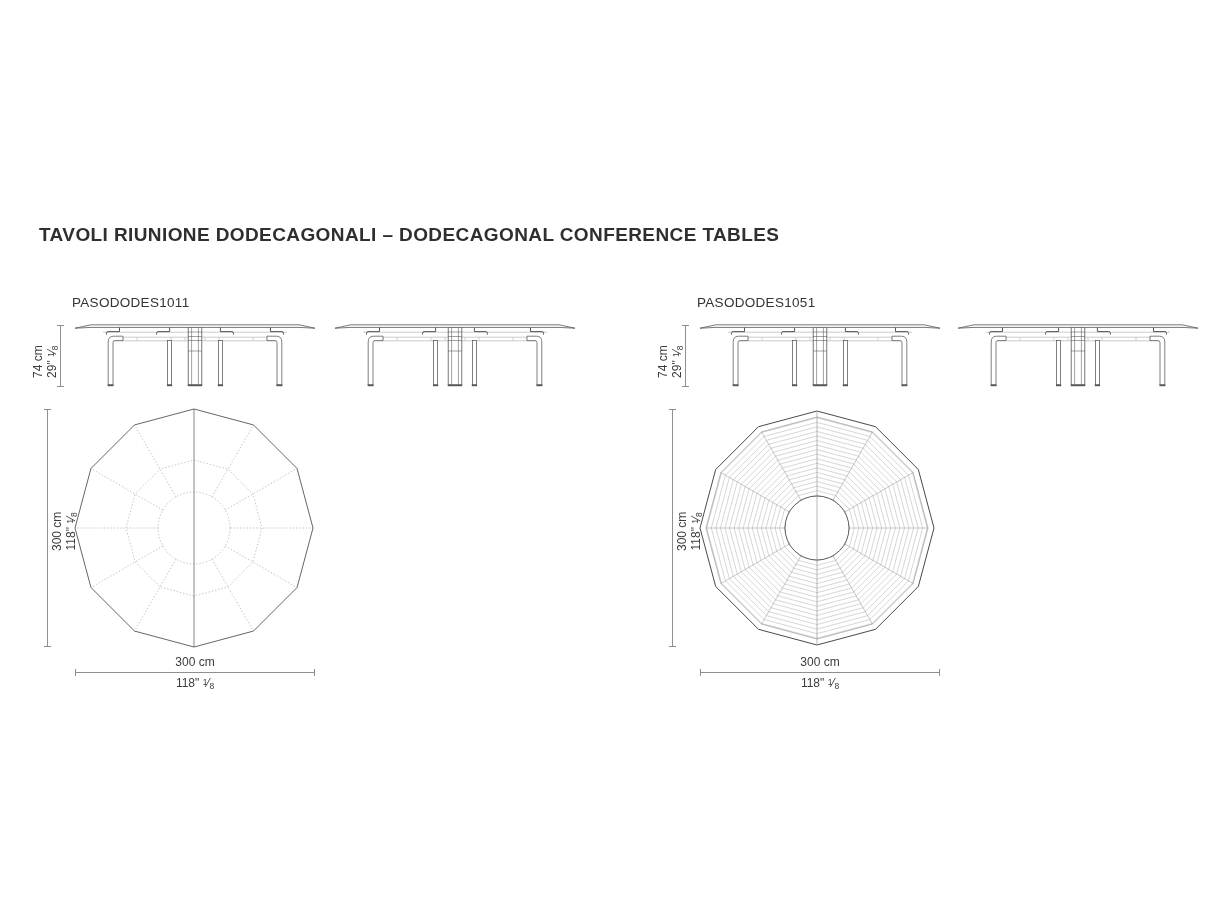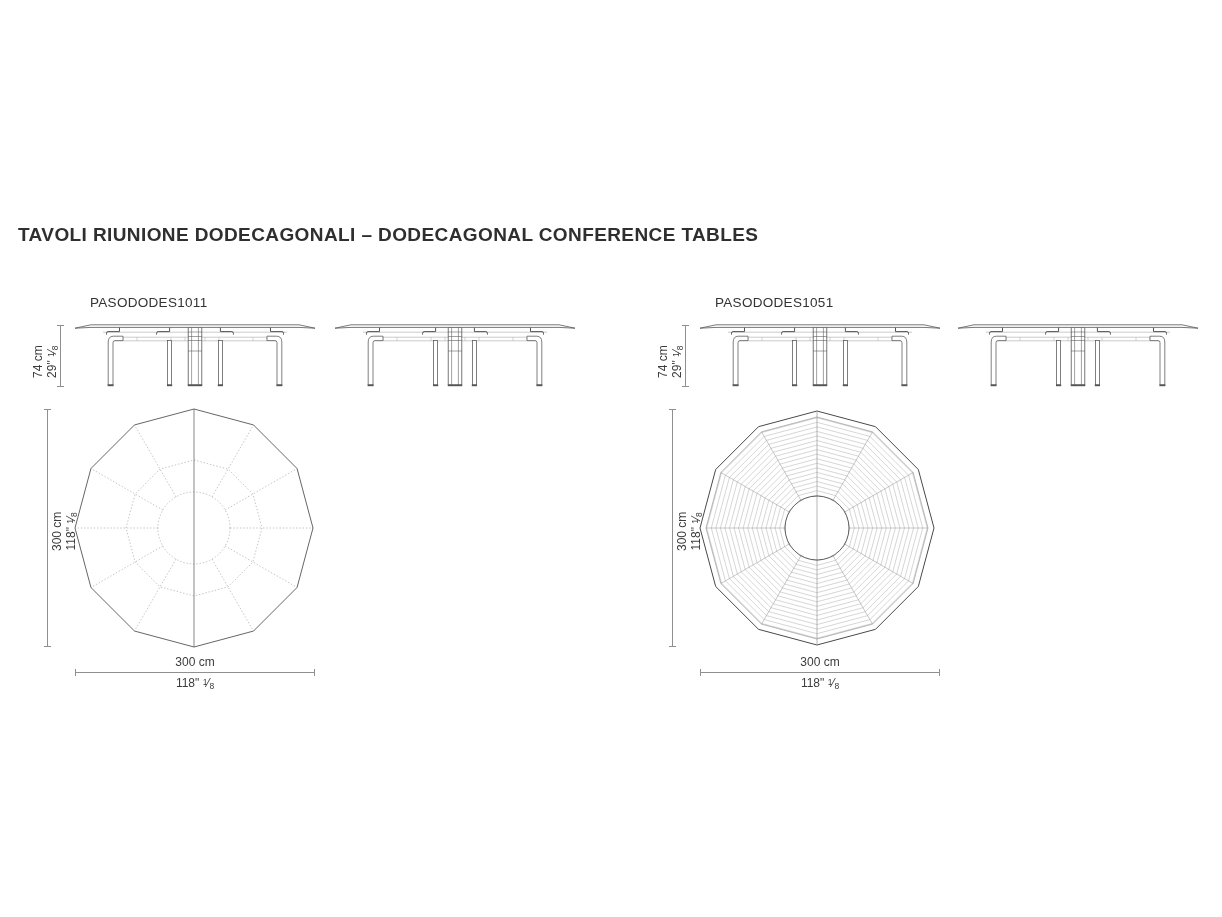--- a/index.html
+++ b/index.html
@@ -4,26 +4,26 @@
 <style>
   html,body{margin:0;padding:0;}
   body{
     width:1222px;height:917px;position:relative;overflow:hidden;
     background:#ffffff;
     font-family:"Liberation Sans", sans-serif;
     -webkit-font-smoothing:antialiased;
   }
   .abs{position:absolute;}
   .page-title{
-    left:18px;top:224px;
+    left:39px;top:224px;
     font-size:19px;font-weight:700;letter-spacing:0.4px;
     color:#2f2f2f;white-space:nowrap;
   }
   .product-code{
-    font-size:13.5px;letter-spacing:0.3px;color:#333;white-space:nowrap;margin-left:18px;
+    font-size:13.5px;letter-spacing:0.3px;color:#333;white-space:nowrap;
   }
   svg.drawing{display:block;overflow:visible;}
   
   .dim-cm,.dim-in{
     display:block;font-size:12px;line-height:13px;color:#3c3c3c;
     text-align:center;white-space:nowrap;
   }
   .dim-in sup{font-size:8.5px;vertical-align:2px;}
   .dim-in sub{font-size:8.5px;vertical-align:-2px;}
   .vtext{

